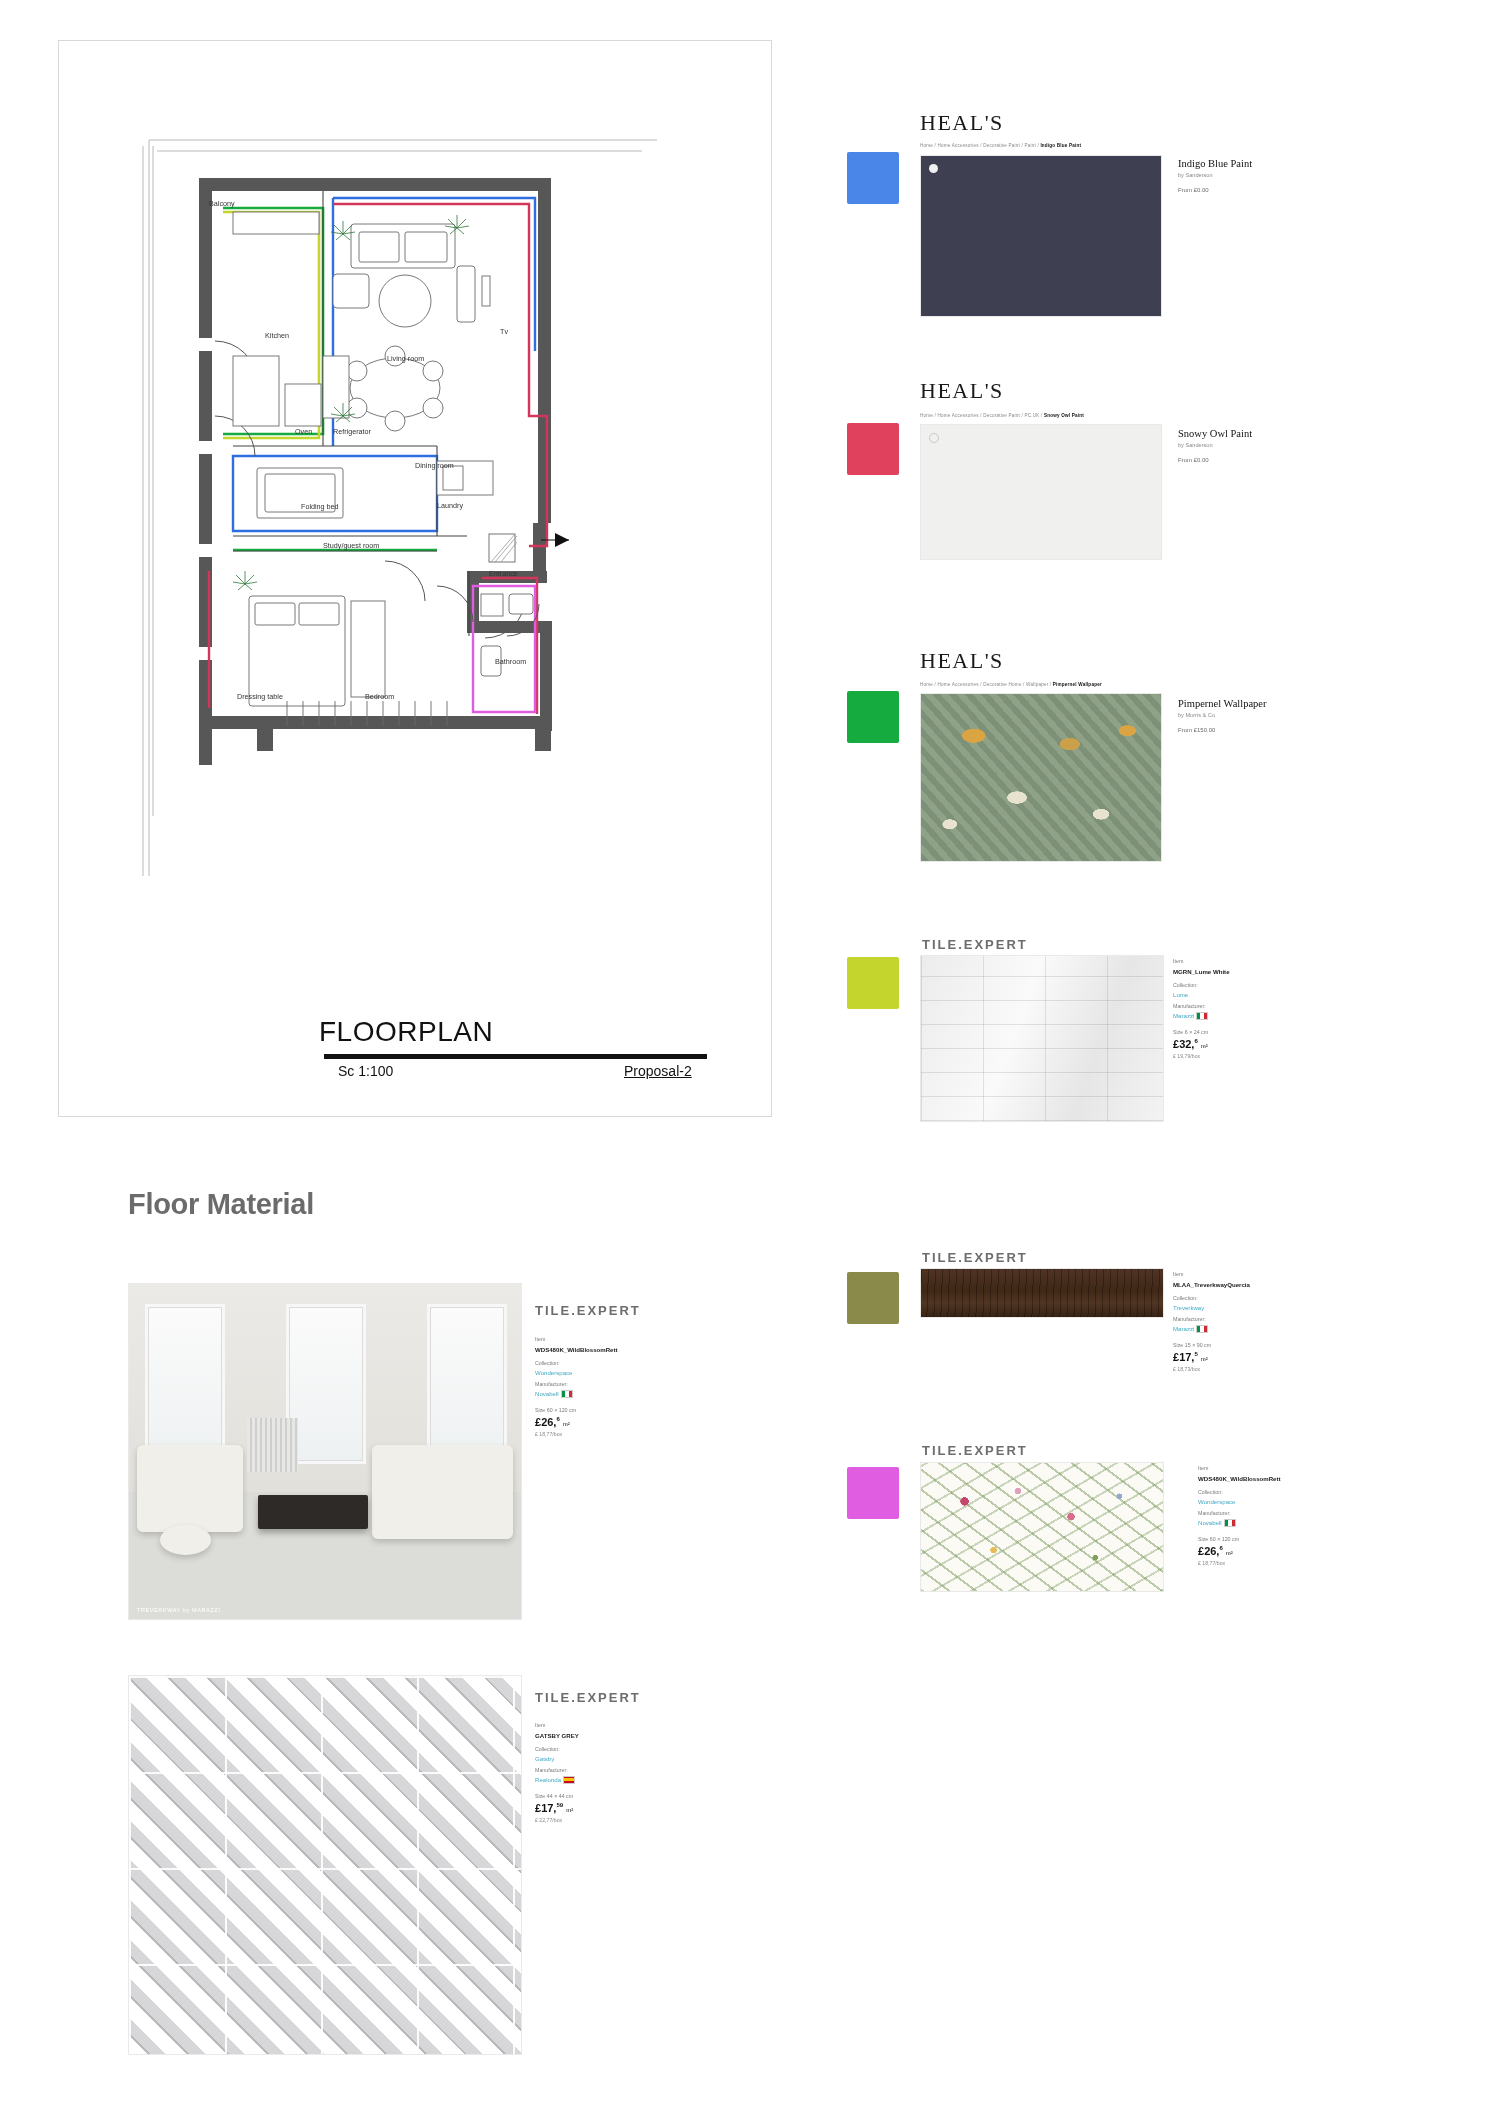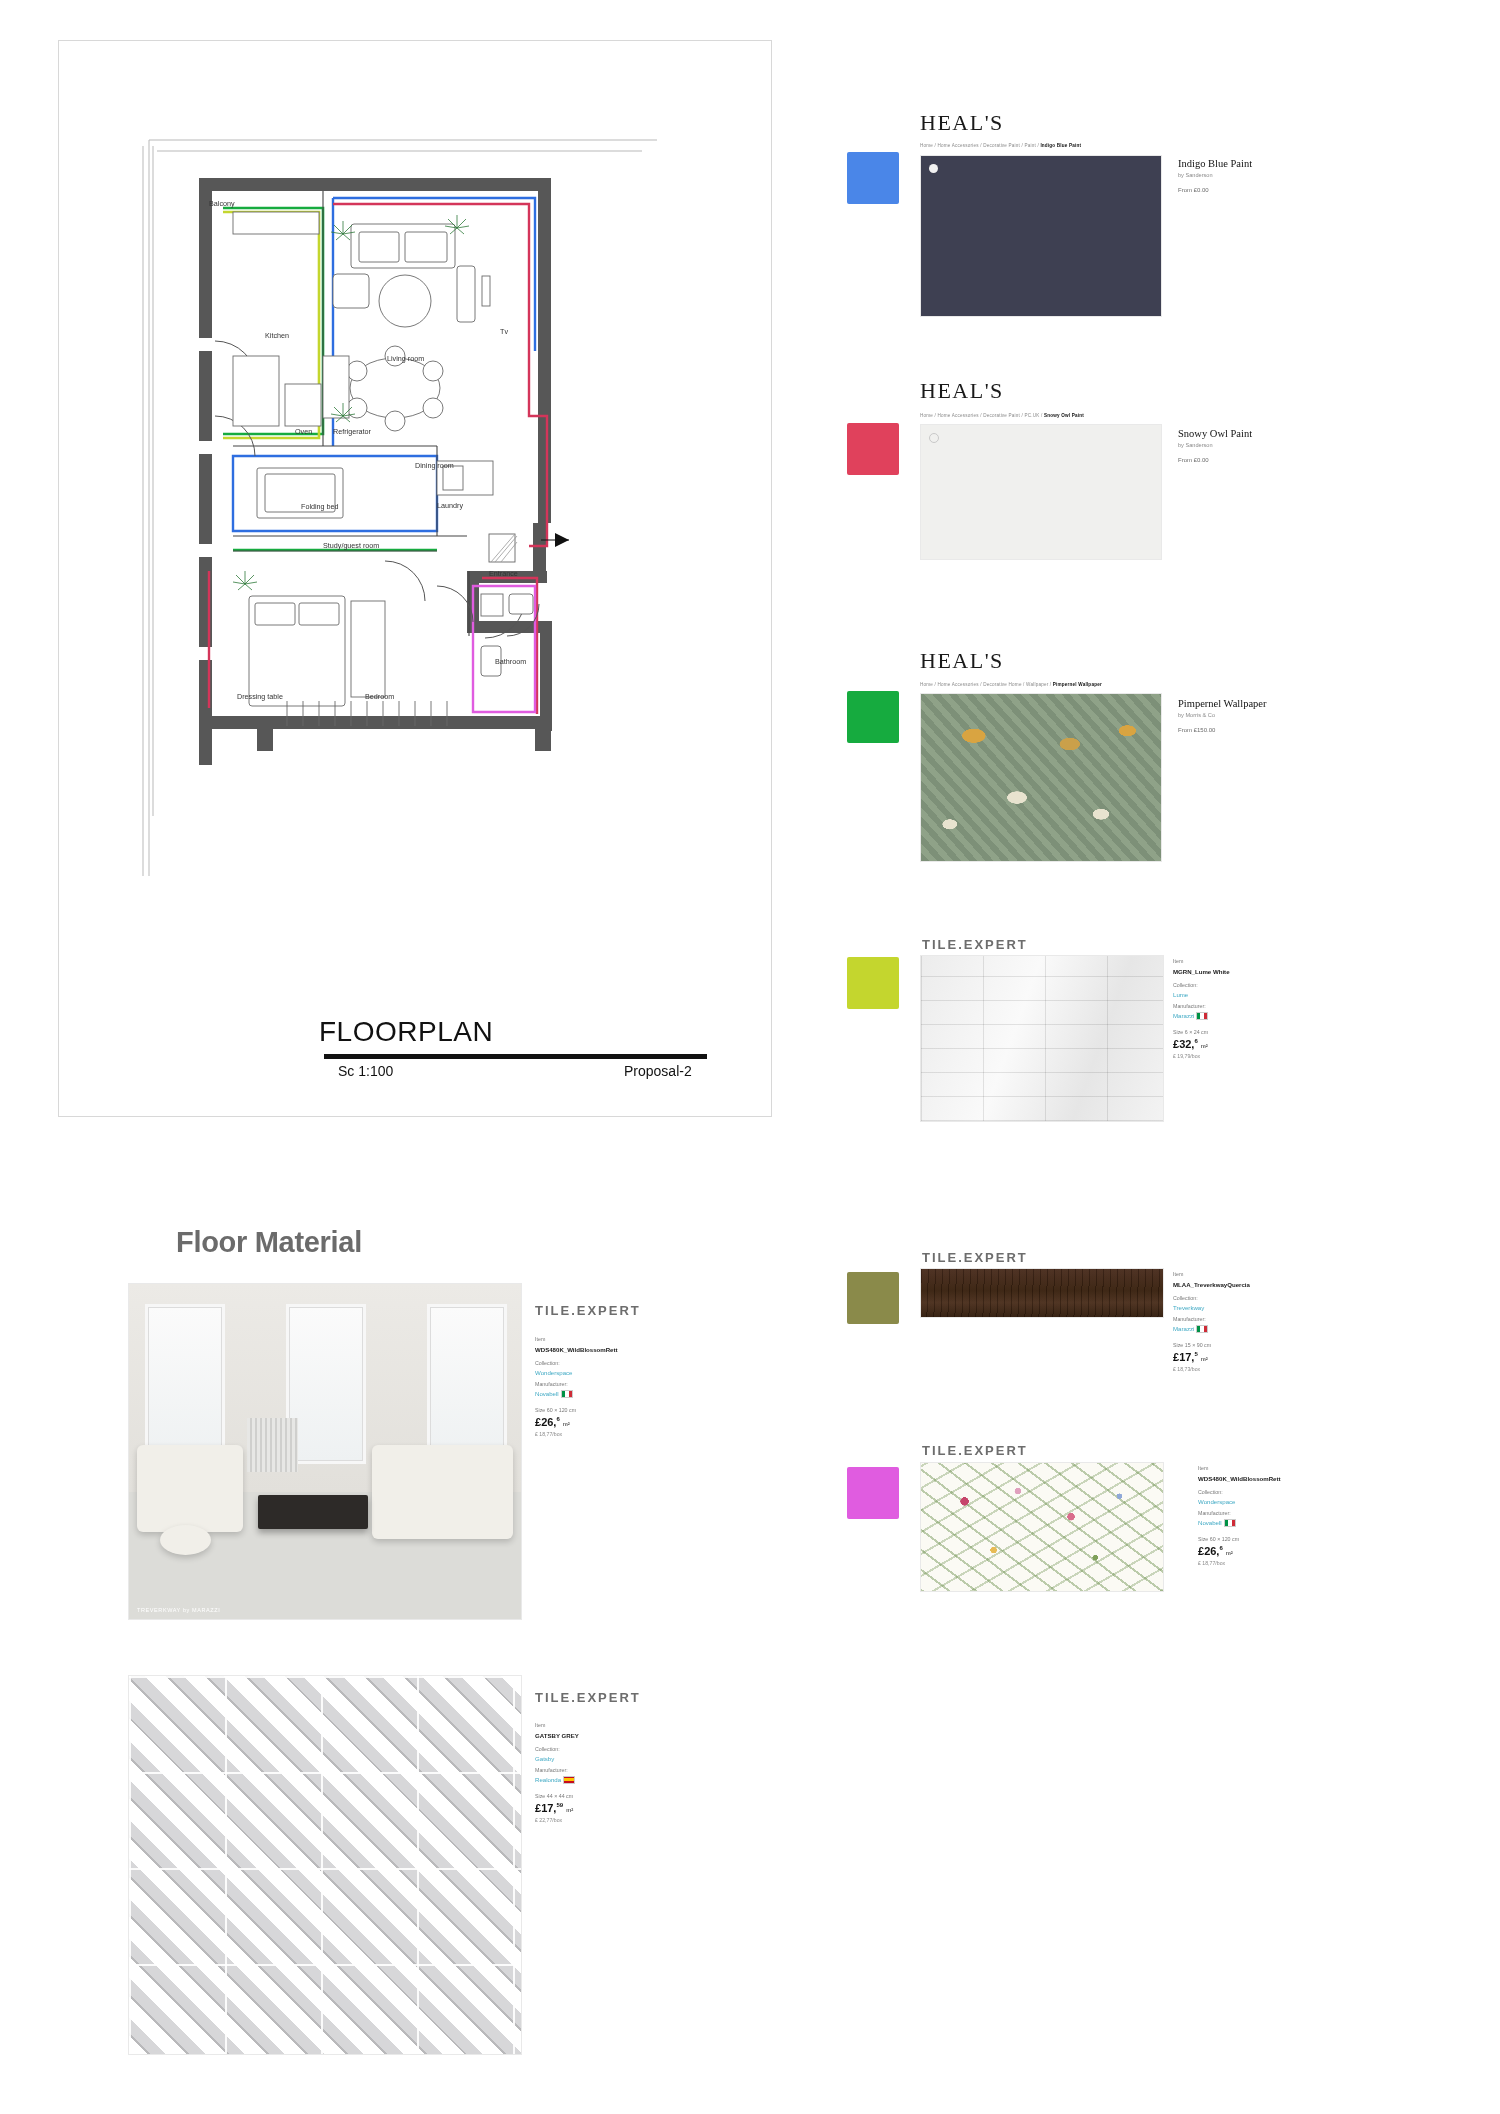--- a/index.html
+++ b/index.html
@@ -6,21 +6,21 @@
   body{width:1500px;height:2114px;position:relative;font-family:"Liberation Sans",sans-serif;color:#222;}
   .page{position:absolute;inset:0;}
 
   
   .fp-sheet{position:absolute;left:58px;top:40px;width:712px;height:1075px;background:#fff;border:1px solid #d8d8d8;box-shadow:0 0 0 0 #fff;}
   .fp-inner{position:absolute;left:78px;top:75px;width:540px;height:840px;}
   .fp-svg{position:absolute;left:0;top:0;}
   .fp-title{position:absolute;left:260px;top:975px;font-size:28px;letter-spacing:.5px;color:#111;font-weight:400;}
   .fp-rule{position:absolute;left:265px;top:1013px;width:383px;height:5px;background:#111;}
   .fp-scale{position:absolute;left:279px;top:1022px;font-size:14px;color:#111;}
-  .fp-prop{position:absolute;left:565px;top:1022px;font-size:14px;color:#111;}
+  .fp-prop{position:absolute;left:565px;top:1022px;font-size:14px;color:#111;text-decoration:underline;}
 
   
   .swatch{position:absolute;width:52px;height:52px;border-radius:2px;}
   .brand{position:absolute;font-family:"Liberation Serif",serif;font-size:22px;letter-spacing:1.5px;color:#1a1a1a;}
   .brand.tile{font-family:"Liberation Sans",sans-serif;font-size:13px;letter-spacing:2px;color:#6d6d6d;font-weight:700;}
   .crumbs{position:absolute;font-size:4.6px;color:#8a8a8a;letter-spacing:.2px;white-space:nowrap;}
   .crumbs b{color:#111;font-weight:700;}
   .imgbox{position:absolute;overflow:hidden;background:#eee;border:1px solid #e9e9e9;}
   .p-title{position:absolute;font-family:"Liberation Serif",serif;font-size:10.5px;color:#111;white-space:nowrap;}
   .p-sub{position:absolute;font-size:5.6px;color:#8a8a8a;white-space:nowrap;}
@@ -338,21 +338,21 @@
     <div class="t-val" style="left:1198px;top:1475px;">WDS480K_WildBlossomRett</div>
     <div class="t-lbl" style="left:1198px;top:1489px;">Collection:</div>
     <div class="t-val link" style="left:1198px;top:1498px;">Wonderspace</div>
     <div class="t-lbl" style="left:1198px;top:1510px;">Manufacturer:</div>
     <div class="t-val link" style="left:1198px;top:1519px;"><span>Novabell</span><span class="flag it"></span></div>
     <div class="t-lbl" style="left:1198px;top:1536px;">Size  60 × 120 cm</div>
     <div class="t-price" style="left:1198px;top:1545px;">£<span>26,</span><sup>6</sup> <span class="unit">m²</span></div>
     <div class="t-price2" style="left:1198px;top:1560px;">£ 18,77/box</div>
   </div>
 
-  <div class="sec-title" style="left:128px;top:1226px;margin-left:48px;">Floor Material</div>
+  <div class="sec-title" style="left:128px;top:1188px;">Floor Material</div>
 
   <div>
     <div class="imgbox" style="left:128px;top:1283px;width:392px;height:335px;">
       <div class="room-photo">
         <div class="rp-wall"></div>
         <div class="rp-win" style="left:4%;"></div>
         <div class="rp-win" style="left:40%;"></div>
         <div class="rp-win" style="left:76%;"></div>
         <div class="rp-rad" style="left:30%;top:40%;width:13%;height:16%;"></div>
         <div class="rp-sofa" style="left:2%;top:48%;width:27%;height:26%;"></div>

